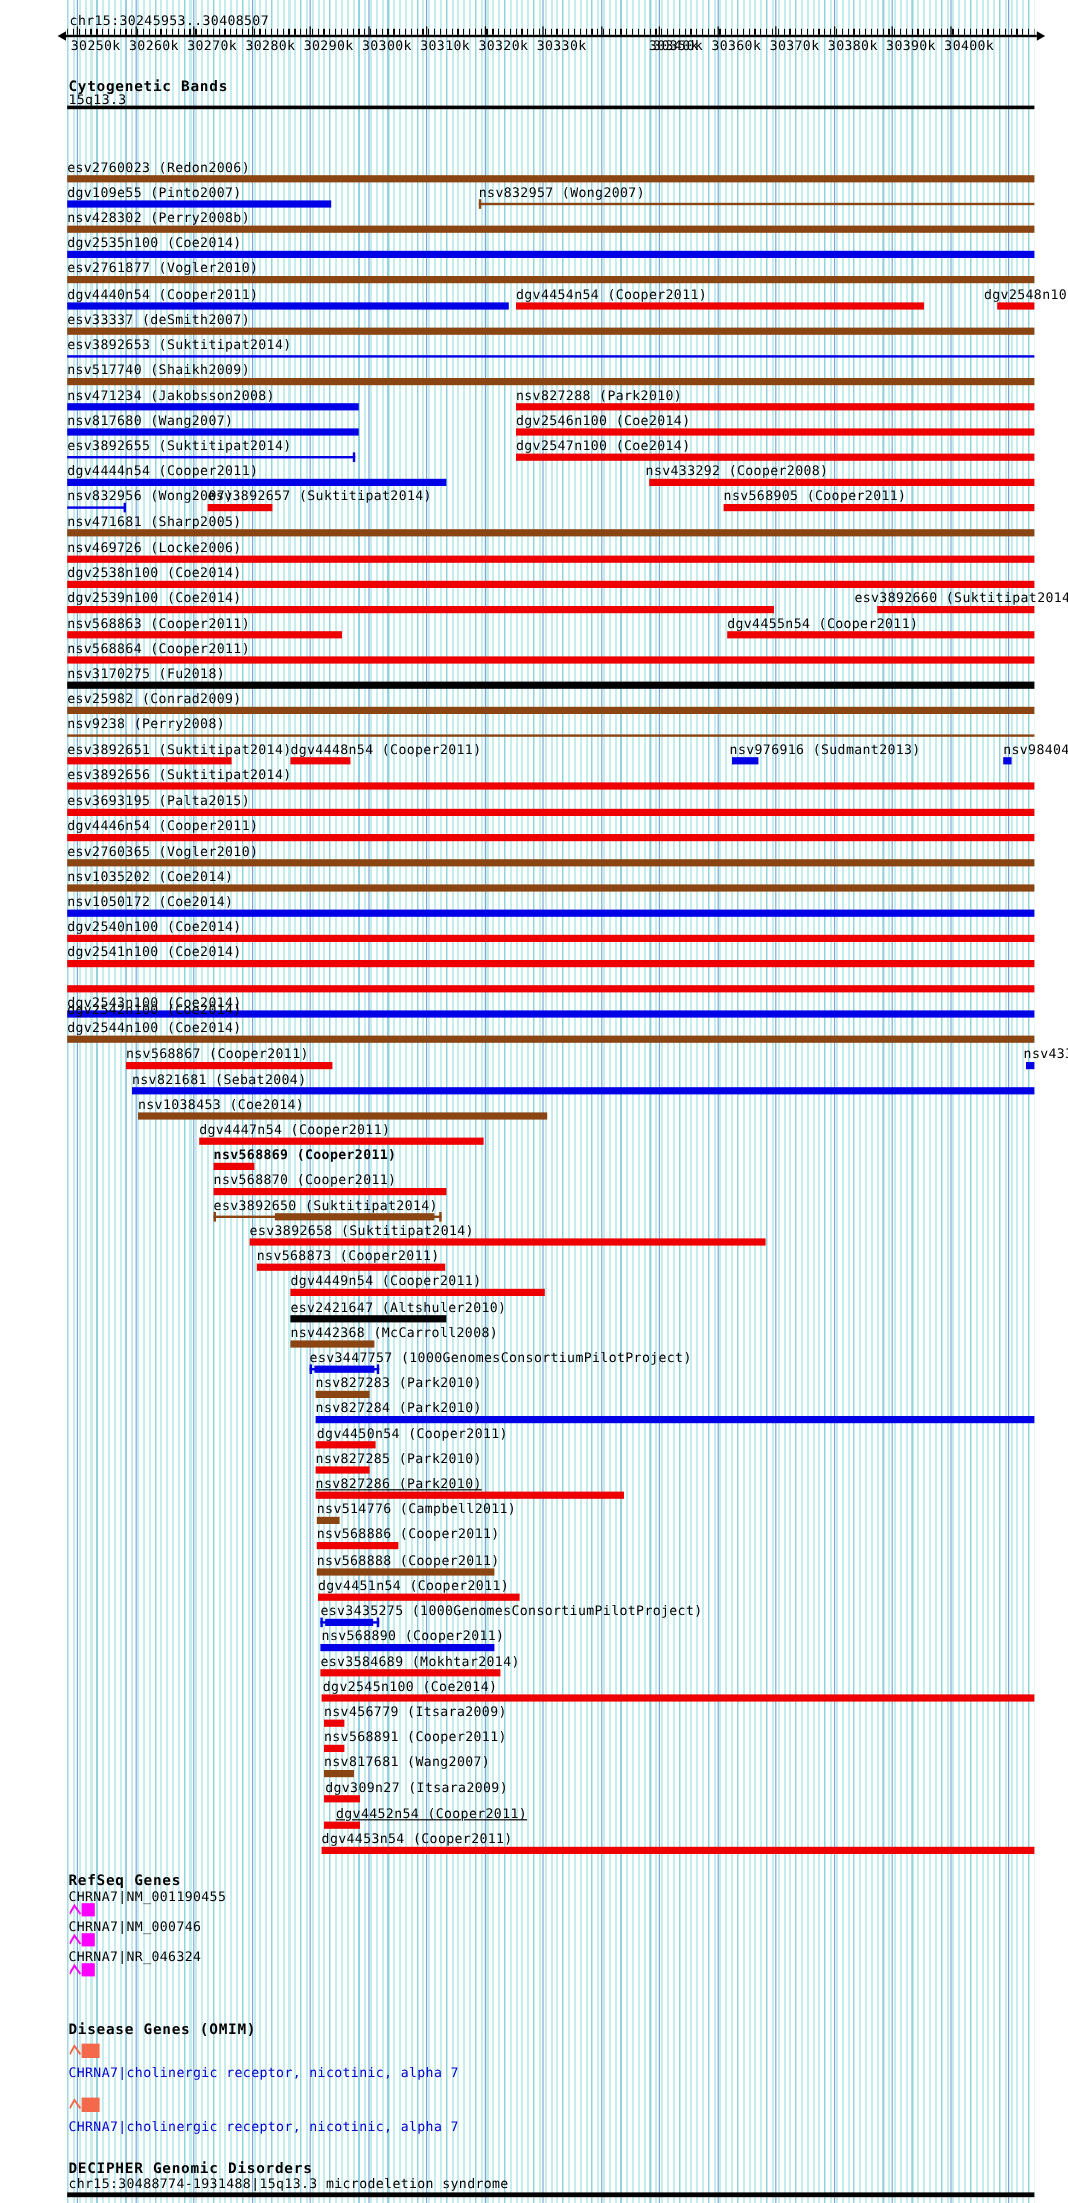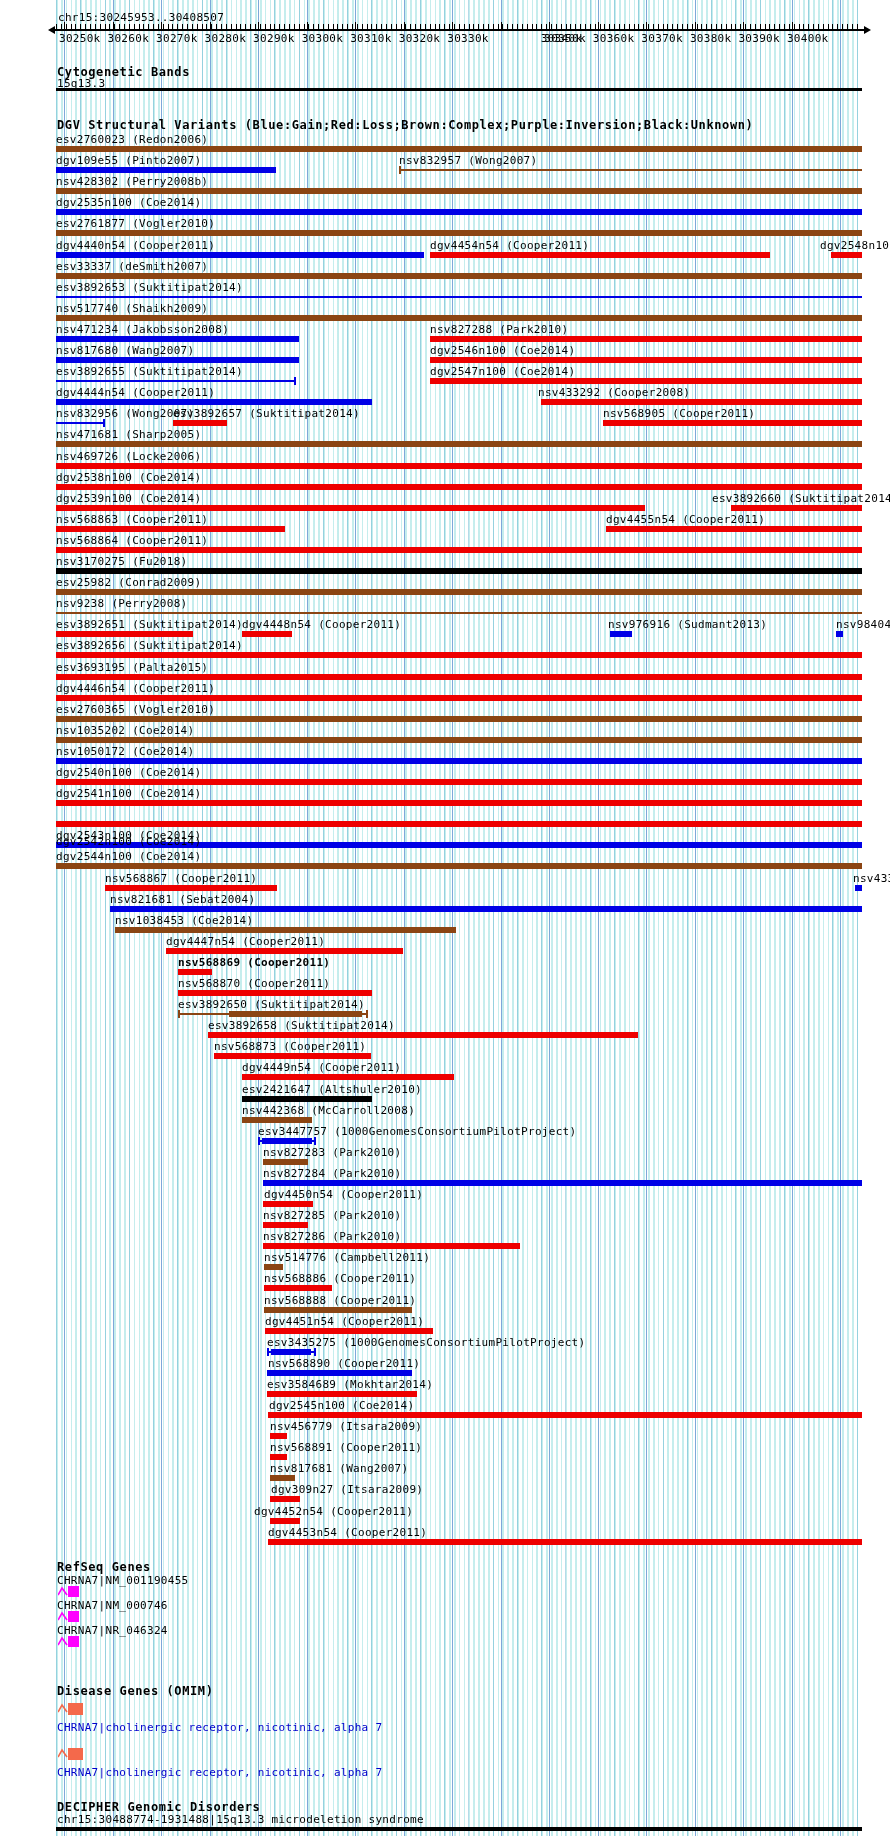--- a/index.html
+++ b/index.html
@@ -68,21 +68,20 @@
       <div class="tick-major" style="left: 743.42px; top: 22px;"></div>
       <div class="txt" style="left: 738.42px; top: 33px;">30390k</div>
       <div class="tick-major" style="left: 791.95px; top: 22px;"></div>
       <div class="txt" style="left: 786.95px; top: 33px;">30400k</div>
     </div>
 
   <div class="hdr" style="left:57px;top:66px;">Cytogenetic Bands</div>
   <div class="txt" style="left:57px;top:78px;">15q13.3</div>
   <div class="bar" style="left:56px;top:88px;width:806px;height:3px;background:#000;"></div>
 
-  <div class="hdr" style="left:57px;top:119px;">DGV Structural Variants (Blue:Gain;Red:Loss;Brown:Complex;Purple:Inversion;Black:Unknown)</div>
   <div id="dgv-rows">
       <div class="txt" style="left: 56px; top: 134px;">esv2760023 (Redon2006)</div>
       <div class="bar" style="left: 56px; top: 146px; width: 806px; height: 6px; background: rgb(139, 69, 19);"></div>
       <div class="txt" style="left: 56px; top: 155px;">dgv109e55 (Pinto2007)</div>
       <div class="bar" style="left: 56px; top: 167px; width: 220px; height: 6px; background: rgb(0, 0, 230);"></div>
       <div class="txt" style="left: 399px; top: 155px;">nsv832957 (Wong2007)</div>
       <div class="wskline" style="left: 399px; top: 169px; width: 463px; background: rgb(139, 69, 19);"></div>
       <div class="wsktick" style="left: 399px; top: 166px; background: rgb(139, 69, 19);"></div>
       <div class="txt" style="left: 56px; top: 176px;">nsv428302 (Perry2008b)</div>
       <div class="bar" style="left: 56px; top: 188px; width: 806px; height: 6px; background: rgb(139, 69, 19);"></div>
@@ -213,21 +212,21 @@
       <div class="wsktick" style="left: 314px; top: 1137px; background: rgb(0, 0, 230);"></div>
       <div class="bar" style="left: 262px; top: 1138px; width: 50px; height: 6px; background: rgb(0, 0, 230);"></div>
       <div class="txt" style="left: 263px; top: 1147px;">nsv827283 (Park2010)</div>
       <div class="bar" style="left: 263px; top: 1159px; width: 45px; height: 6px; background: rgb(139, 69, 19);"></div>
       <div class="txt" style="left: 263px; top: 1168px;">nsv827284 (Park2010)</div>
       <div class="bar" style="left: 263px; top: 1180px; width: 599px; height: 6px; background: rgb(0, 0, 230);"></div>
       <div class="txt" style="left: 264px; top: 1189px;">dgv4450n54 (Cooper2011)</div>
       <div class="bar" style="left: 263px; top: 1201px; width: 50px; height: 6px; background: rgb(238, 0, 0);"></div>
       <div class="txt" style="left: 263px; top: 1210px;">nsv827285 (Park2010)</div>
       <div class="bar" style="left: 263px; top: 1222px; width: 45px; height: 6px; background: rgb(238, 0, 0);"></div>
-      <div class="txt" style="left: 263px; top: 1231px;">nsv827286 (Park2010)</div>
+      <div class="txt" style="left: 263px; top: 1231px; text-decoration: underline;">nsv827286 (Park2010)</div>
       <div class="bar" style="left: 263px; top: 1243px; width: 257px; height: 6px; background: rgb(238, 0, 0);"></div>
       <div class="txt" style="left: 264px; top: 1252px;">nsv514776 (Campbell2011)</div>
       <div class="bar" style="left: 264px; top: 1264px; width: 19px; height: 6px; background: rgb(139, 69, 19);"></div>
       <div class="txt" style="left: 264px; top: 1273px;">nsv568886 (Cooper2011)</div>
       <div class="bar" style="left: 264px; top: 1285px; width: 68px; height: 6px; background: rgb(238, 0, 0);"></div>
       <div class="txt" style="left: 264px; top: 1295px;">nsv568888 (Cooper2011)</div>
       <div class="bar" style="left: 264px; top: 1307px; width: 148px; height: 6px; background: rgb(139, 69, 19);"></div>
       <div class="txt" style="left: 265px; top: 1316px;">dgv4451n54 (Cooper2011)</div>
       <div class="bar" style="left: 265px; top: 1328px; width: 168px; height: 6px; background: rgb(238, 0, 0);"></div>
       <div class="txt" style="left: 267px; top: 1337px;">esv3435275 (1000GenomesConsortiumPilotProject)</div>
@@ -242,21 +241,21 @@
       <div class="txt" style="left: 269px; top: 1400px;">dgv2545n100 (Coe2014)</div>
       <div class="bar" style="left: 268px; top: 1412px; width: 594px; height: 6px; background: rgb(238, 0, 0);"></div>
       <div class="txt" style="left: 270px; top: 1421px;">nsv456779 (Itsara2009)</div>
       <div class="bar" style="left: 270px; top: 1433px; width: 17px; height: 6px; background: rgb(238, 0, 0);"></div>
       <div class="txt" style="left: 270px; top: 1442px;">nsv568891 (Cooper2011)</div>
       <div class="bar" style="left: 270px; top: 1454px; width: 17px; height: 6px; background: rgb(238, 0, 0);"></div>
       <div class="txt" style="left: 270px; top: 1463px;">nsv817681 (Wang2007)</div>
       <div class="bar" style="left: 270px; top: 1475px; width: 25px; height: 6px; background: rgb(139, 69, 19);"></div>
       <div class="txt" style="left: 271px; top: 1484px;">dgv309n27 (Itsara2009)</div>
       <div class="bar" style="left: 270px; top: 1496px; width: 30px; height: 6px; background: rgb(238, 0, 0);"></div>
-      <div class="txt" style="left: 254px; top: 1506px;">dgv4452n54 (Cooper2011)</div>
+      <div class="txt" style="left: 280px; top: 1506px; text-decoration: underline;">dgv4452n54 (Cooper2011)</div>
       <div class="bar" style="left: 270px; top: 1518px; width: 30px; height: 6px; background: rgb(238, 0, 0);"></div>
       <div class="txt" style="left: 268px; top: 1527px;">dgv4453n54 (Cooper2011)</div>
       <div class="bar" style="left: 268px; top: 1539px; width: 594px; height: 6px; background: rgb(238, 0, 0);"></div>
     </div>
 
   <div class="hdr" style="left:57px;top:1561px;">RefSeq Genes</div>
   <div id="refseq-layer">
       <div class="txt" style="left: 57px; top: 1575px;">CHRNA7|NM_001190455</div>
       <svg width="10" height="13" class="glyph-caret" style="left: 58px; top: 1586px;">
         <polyline points="0,9 4,2 9,9" fill="none" stroke="#ff00ff" stroke-width="1.6"></polyline>

